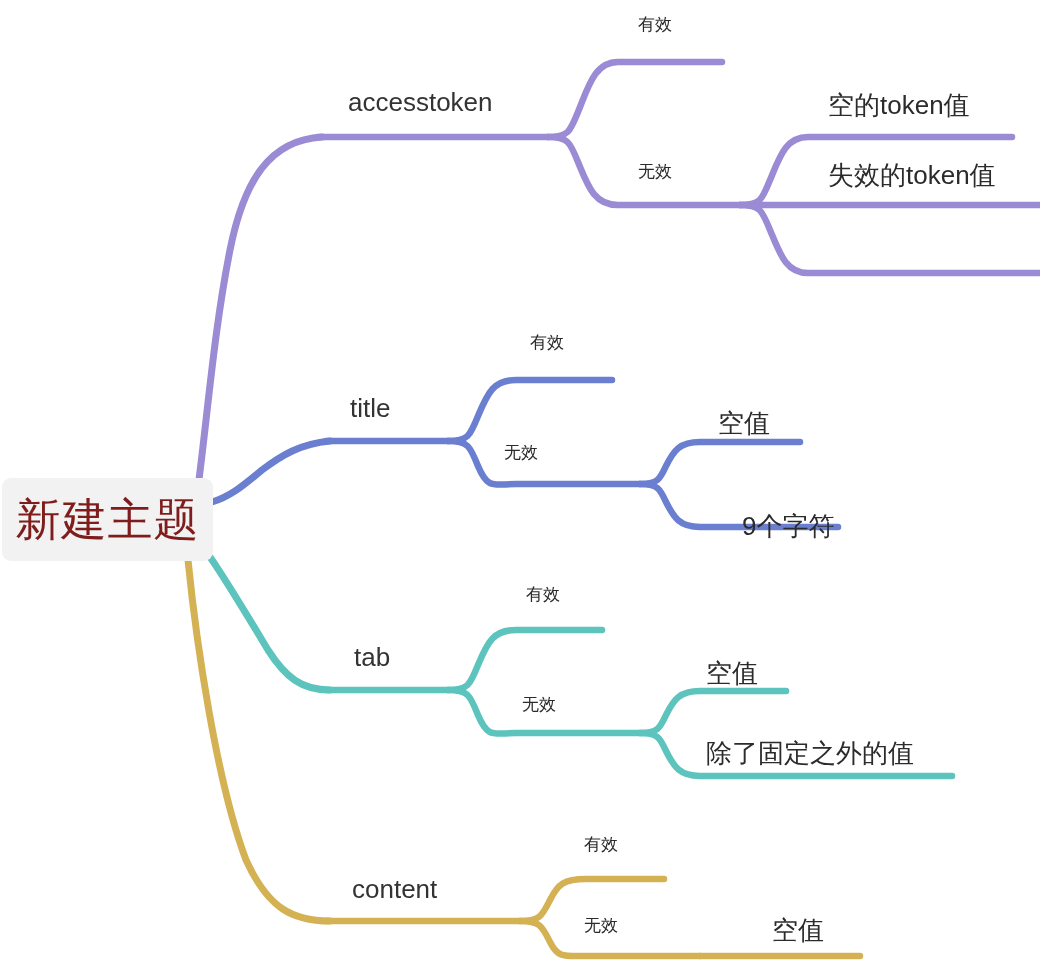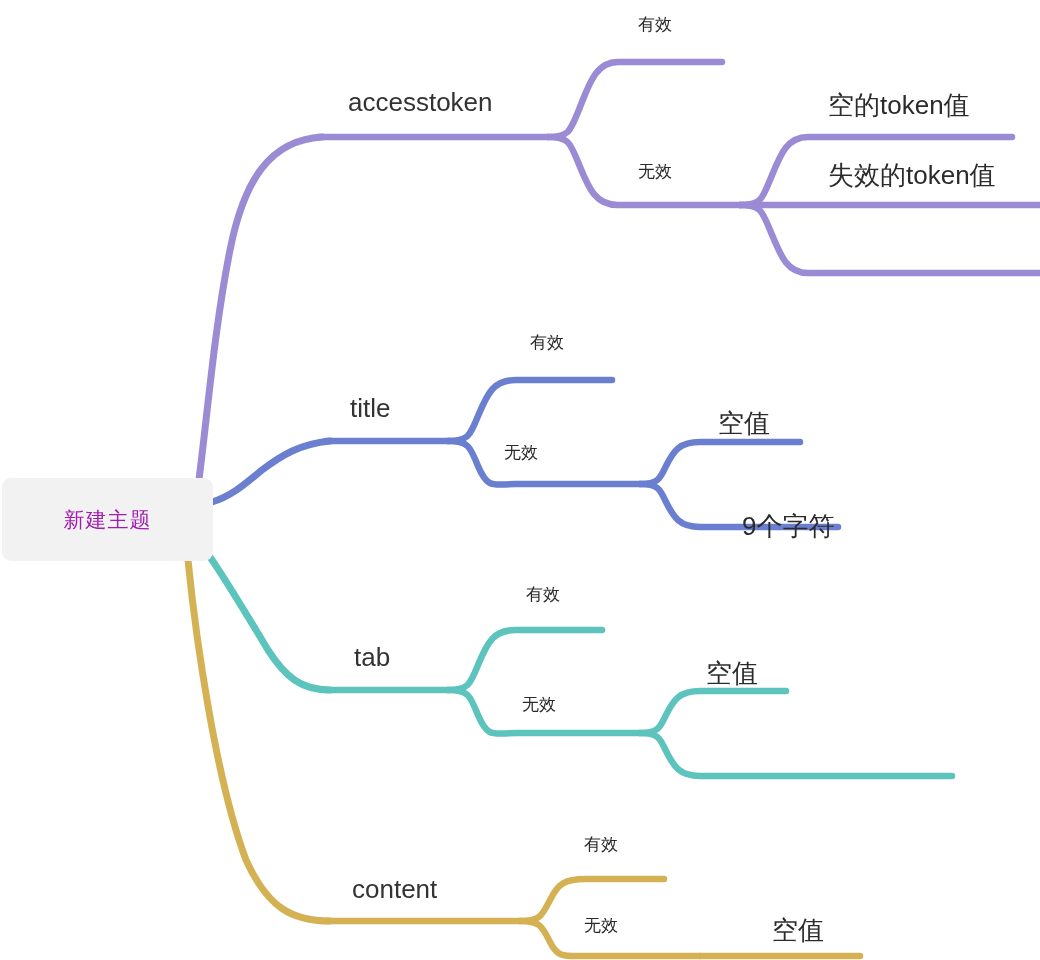--- a/index.html
+++ b/index.html
@@ -33,22 +33,22 @@
   #root-node {
     left: 2px; top: 478px;
     width: 211px; height: 83px;
     background: #f2f2f2;
     border-radius: 9px;
     display: flex;
     align-items: center;
     justify-content: center;
   }
   #root-label {
-    font-size: 21px;
-    color: #a21caf;
+    font-size: 45px;
+    color: #7f1d1d;
     letter-spacing: 1px;
   }
   .lvl1 { font-size: 26px; color: #333333; }
   .lvl2 { font-size: 17px; color: #2b2b2b; }
   .lvl3 { font-size: 26px; color: #2b2b2b; }
 </style>
 </head>
 <body>
 
 <div id="canvas">
@@ -161,20 +161,23 @@
   </div>
 
   <div class="node lvl2" style="left:522px; top:696px;">
     <span>无效</span>
   </div>
 
   <div class="node lvl3" style="left:706px; top:660px;">
     <span>空值</span>
   </div>
 
+  <div class="node lvl3" style="left:706px; top:740px;">
+    <span>除了固定之外的值</span>
+  </div>
 
   <div class="node lvl1" style="left:352px; top:876px;">
     <span>content</span>
   </div>
 
   <div class="node lvl2" style="left:584px; top:836px;">
     <span>有效</span>
   </div>
 
   <div class="node lvl2" style="left:584px; top:917px;">

